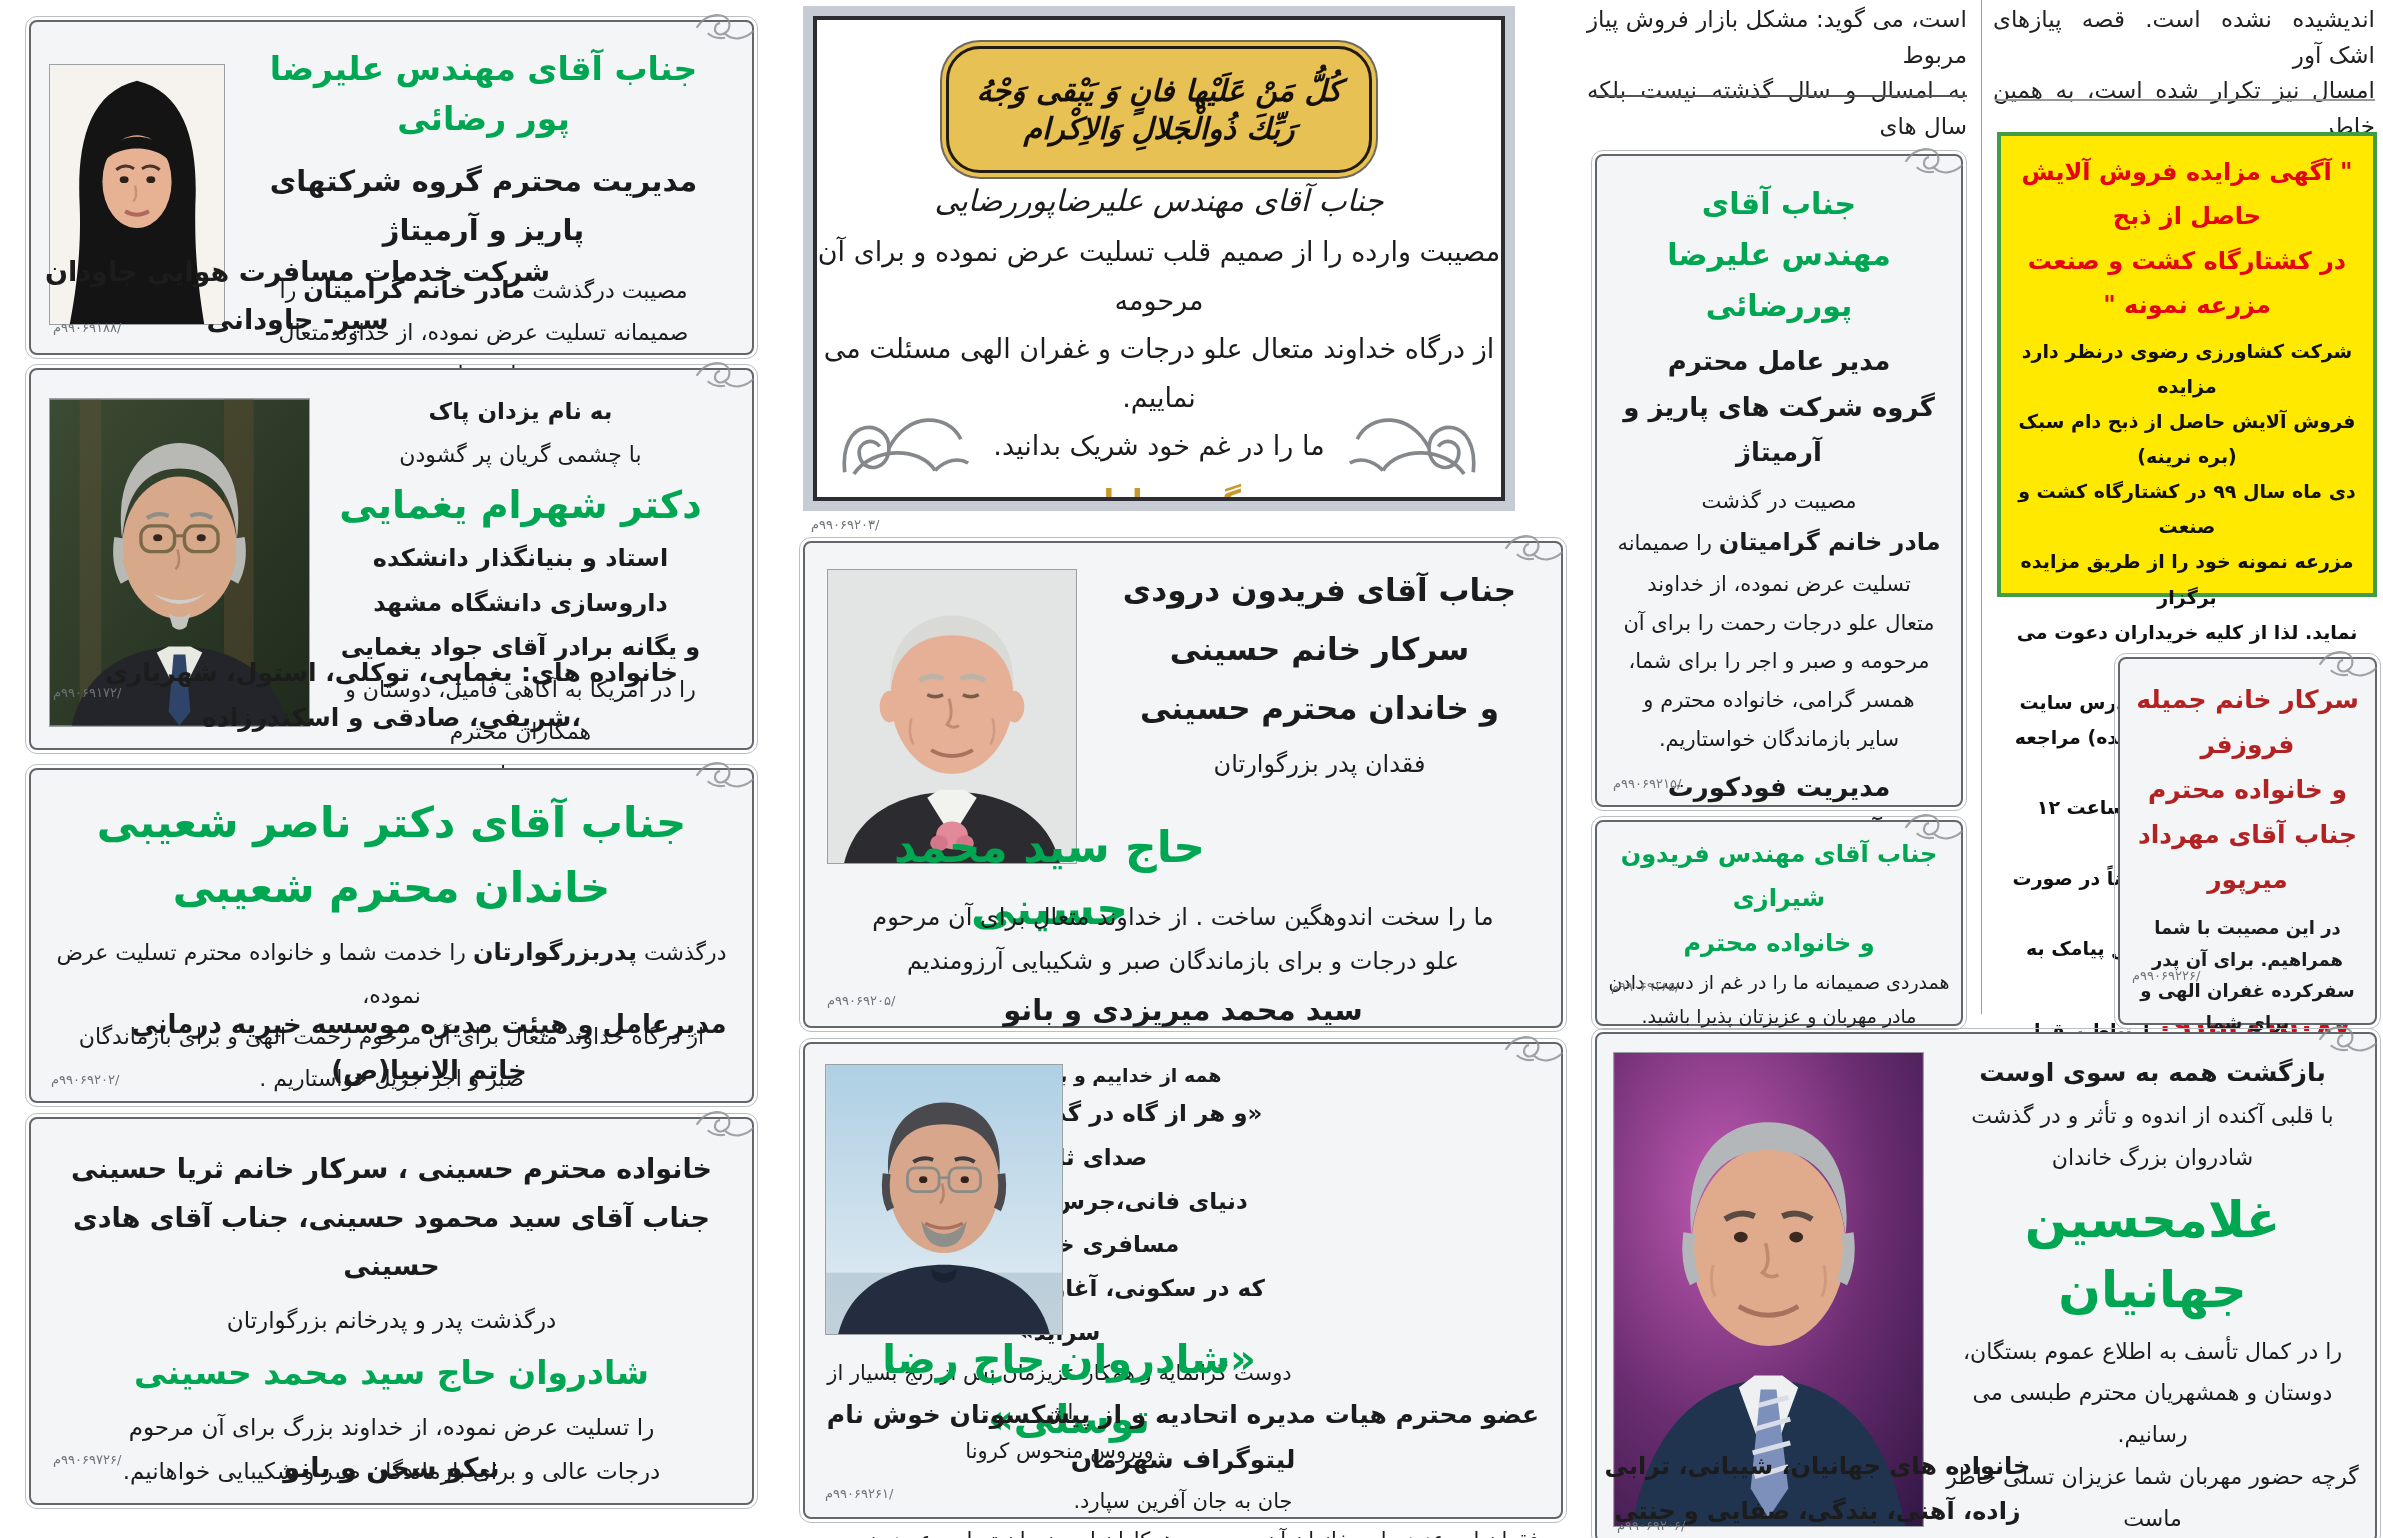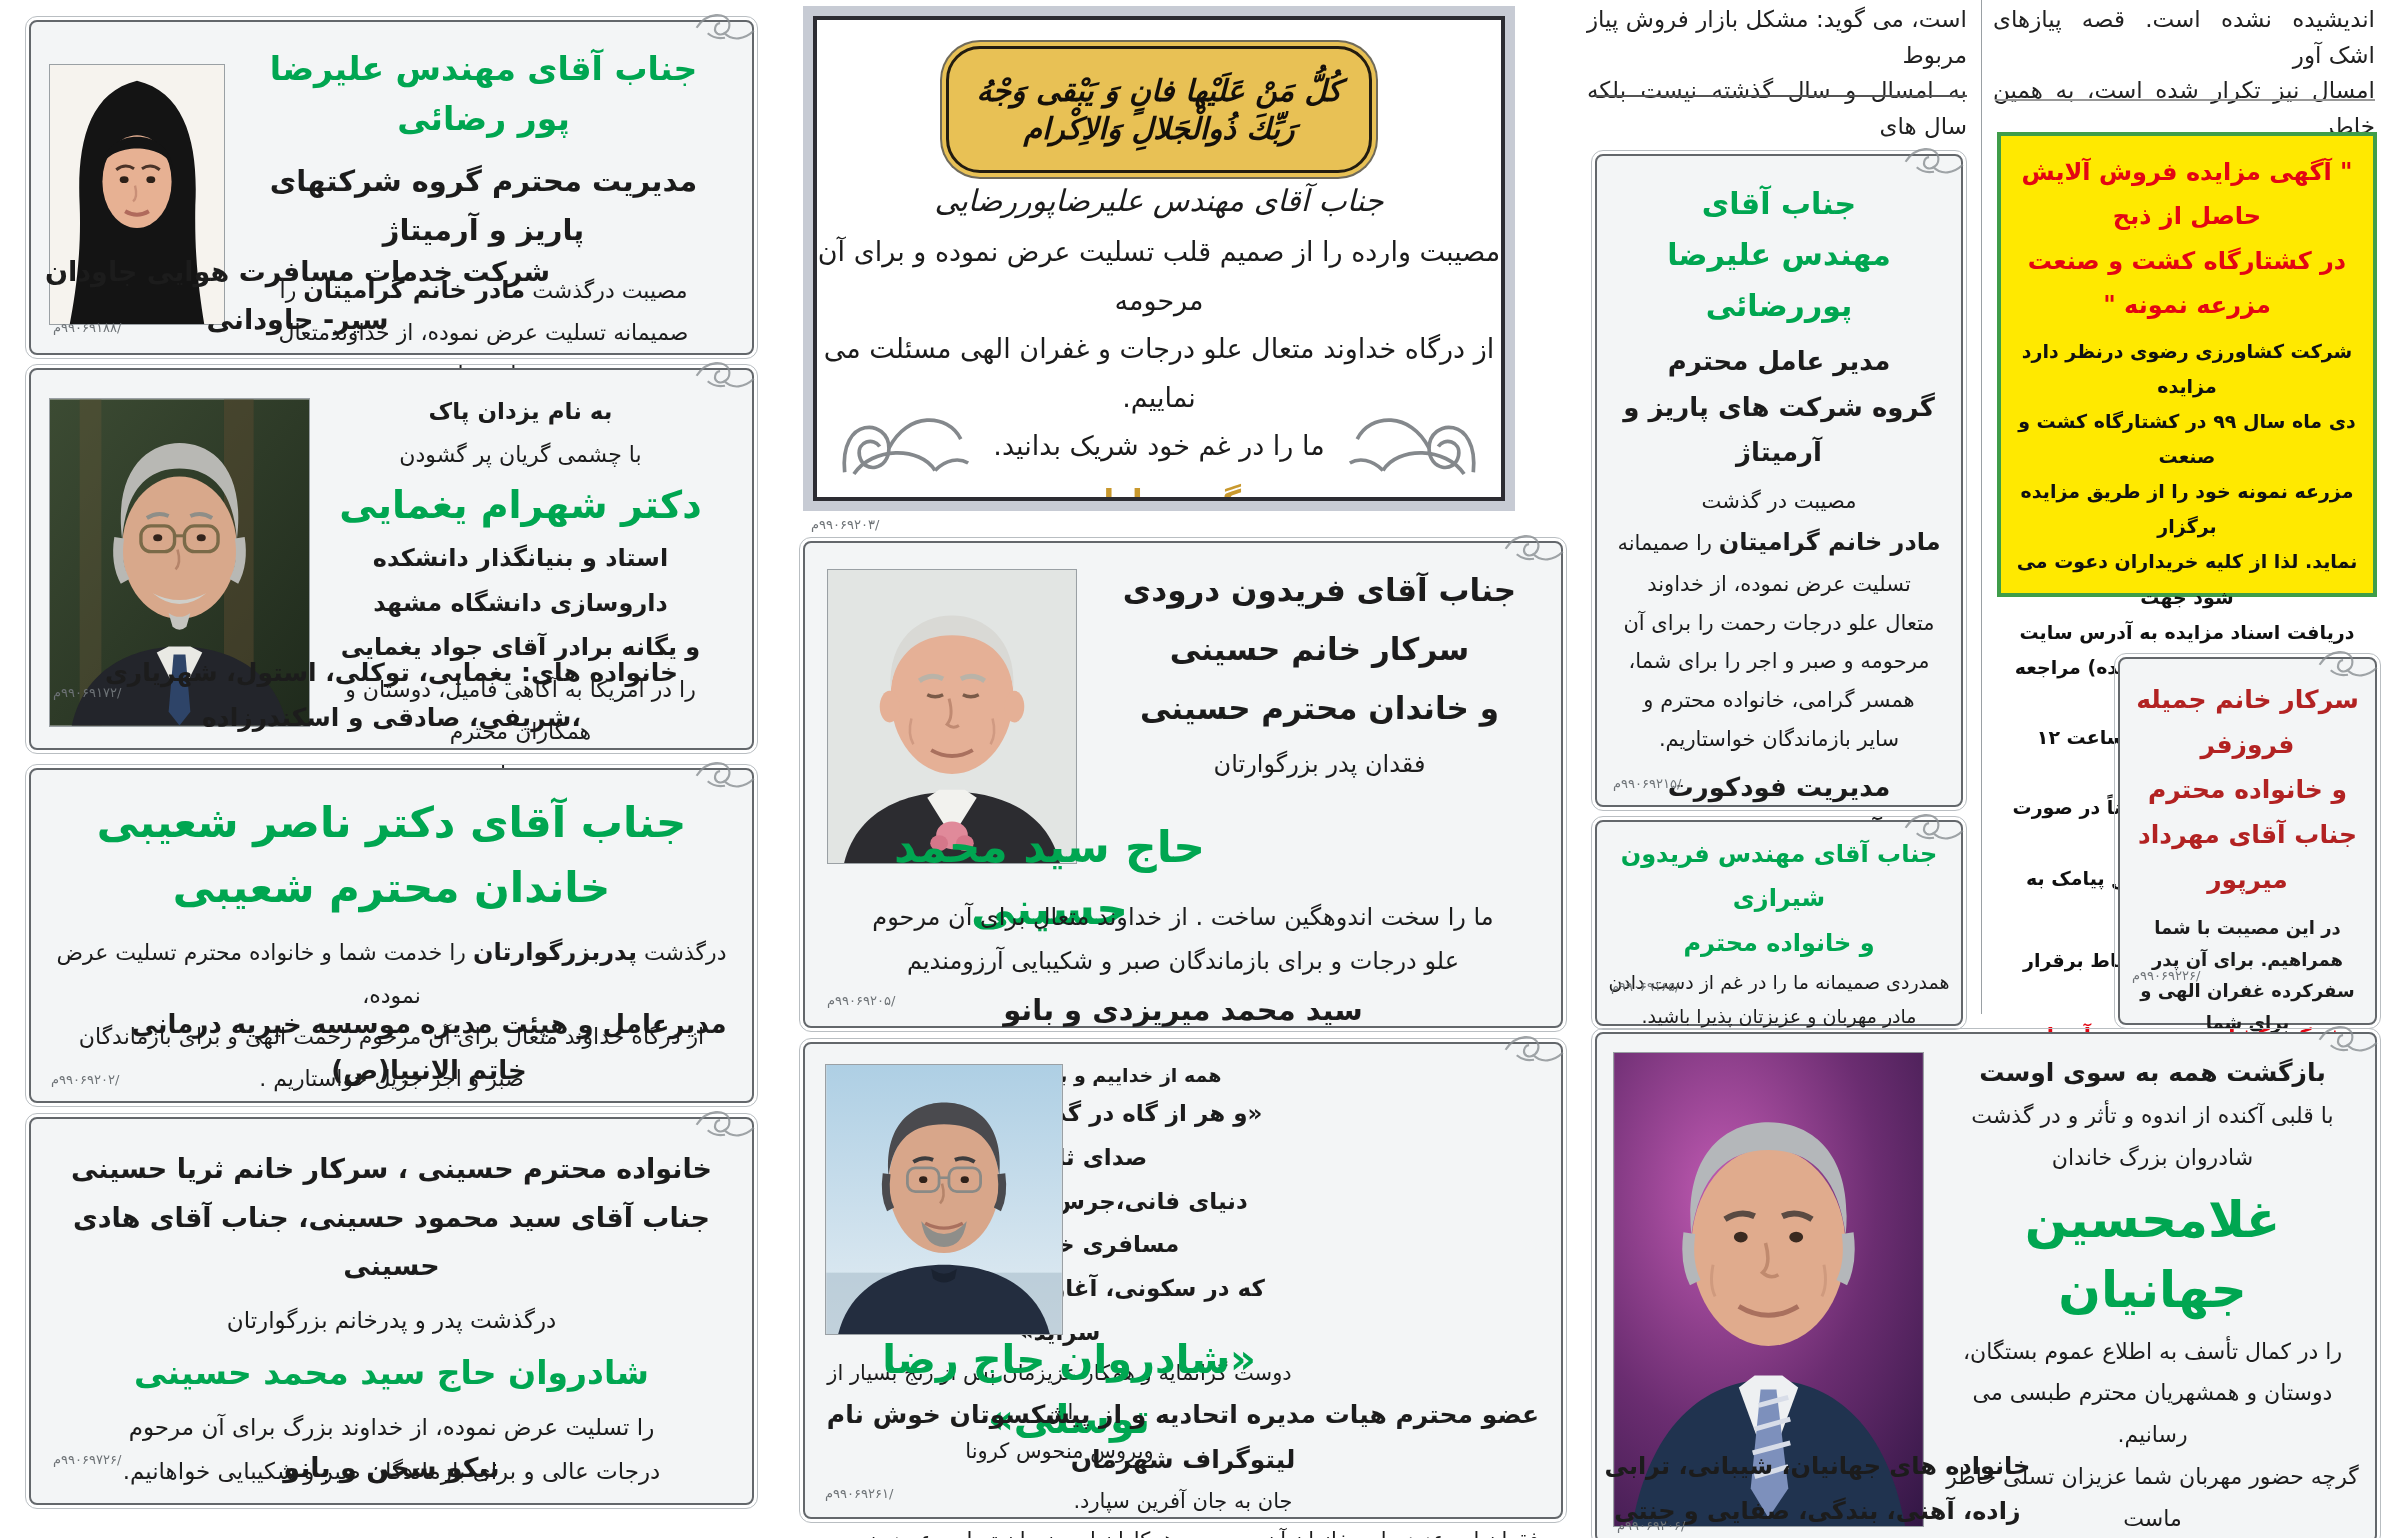--- a/index.html
+++ b/index.html
@@ -341,20 +341,21 @@
       <div class="bold" style="font-size:22px;line-height:1.6;">دکتر محمد پهلوان زاده و بانو</div>
     </div>
     <div class="code" style="left:14px;bottom:30px;">/۹۹۰۶۹۱۶۵م</div>
   </div>
 
   <div class="adbox" style="left:1998px;top:132px;width:380px;height:465px;">
     <div class="red t24">" آگهی مزایده فروش آلایش حاصل از ذبح</div>
     <div class="red t24">در کشتارگاه کشت و صنعت مزرعه نمونه "</div>
     <div class="adbody" style="margin-top:6px;">
       <div>شرکت کشاورزی رضوی درنظر دارد مزایده</div>
+      <div>فروش آلایش حاصل از ذبح دام سبک (بره نرینه)</div>
       <div>دی ماه سال ۹۹ در کشتارگاه کشت و صنعت</div>
       <div>مزرعه نمونه خود را از طریق مزایده برگزار</div>
       <div>نماید. لذا از کلیه خریداران دعوت می شود جهت</div>
       <div>دریافت اسناد مزایده به آدرس سایت</div>
       <div>www.reo.ir (قسمت مزایده) مراجعه نمایند.</div>
       <div>مهلت ارائه پیشنهادات ساعت ۱۲ مورخ</div>
       <div>۱۳۹۹/۰۹/۲۷ می باشد. ضمناً در صورت نیاز به</div>
       <div>دریافت اطلاعات از طریق پیامک به شماره</div>
       <div>
         <span class="red" style="font-size:29px;letter-spacing:1px;">۰۹۱۵۳۸۱۵۰۸۷</span><span> ارتباط برقرار فرمائید.</span>

